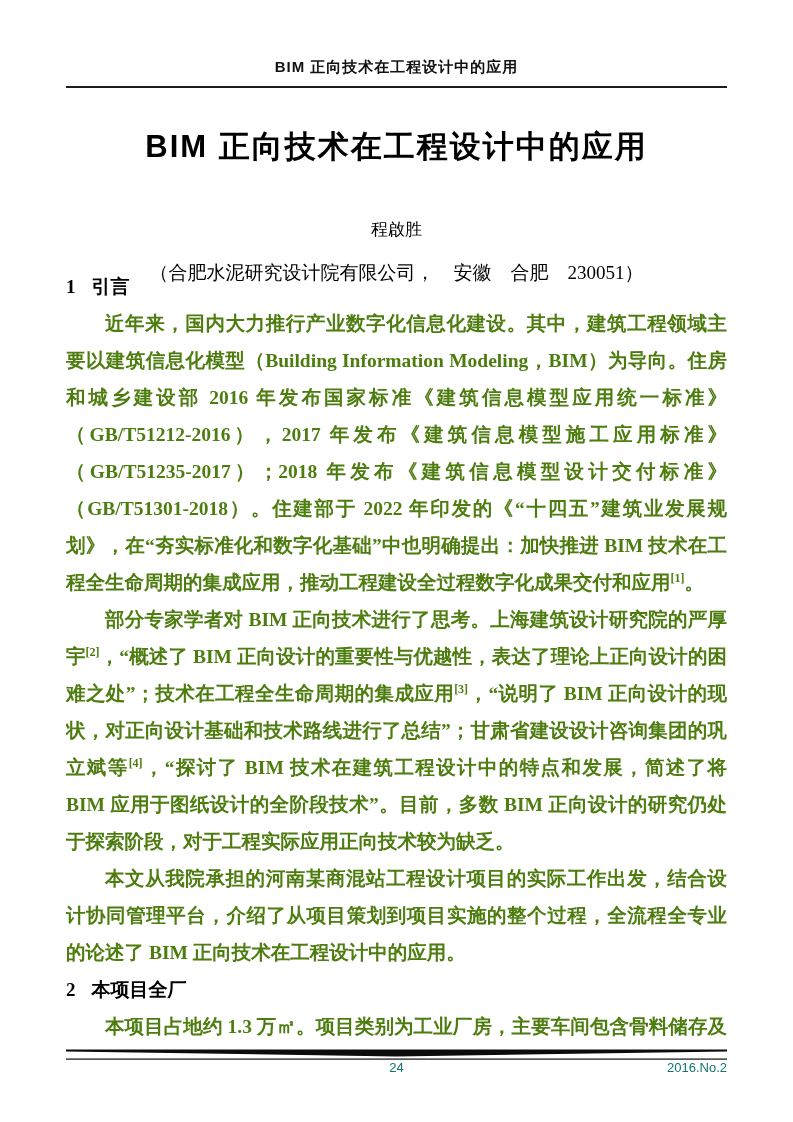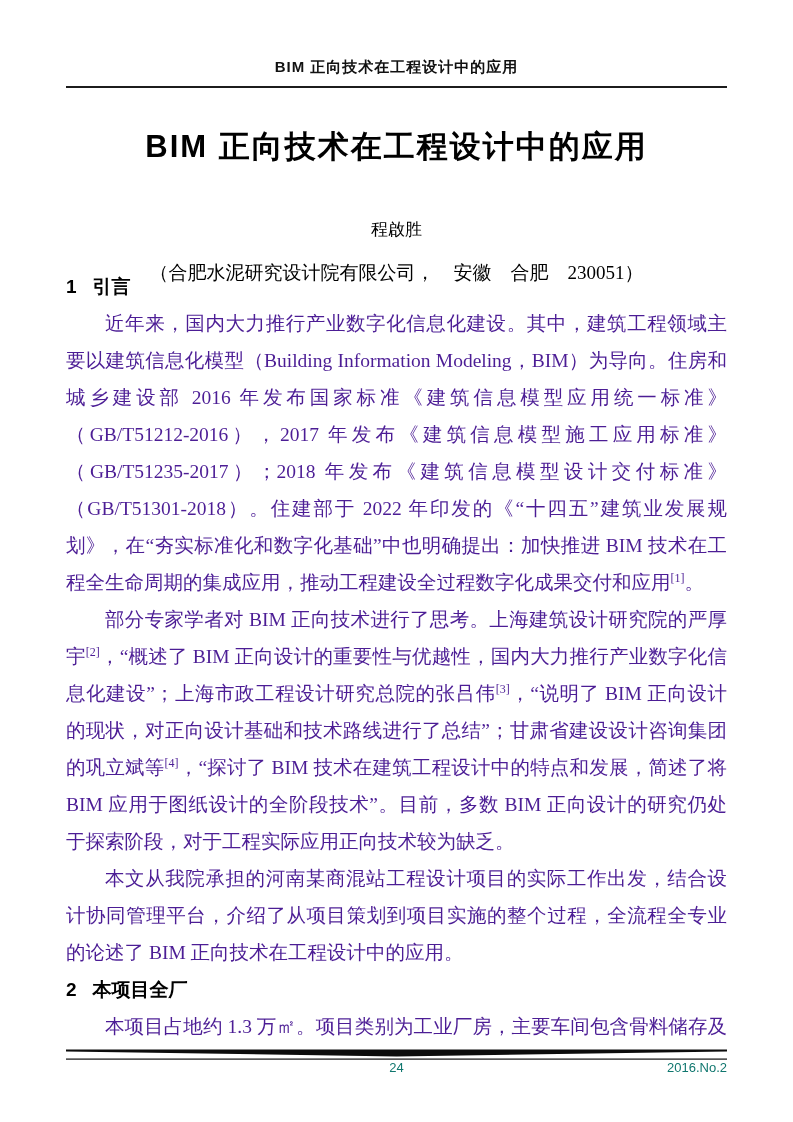--- a/index.html
+++ b/index.html
@@ -60,33 +60,34 @@
   }
   
   .article-body {
     position: absolute;
     top: 268px; left: 66px;
     width: 661px;
     height: 780px;
     overflow: hidden;
   }
   .sec-heading {
-    font-family: Liberation Sans, sans-serif;
+    font-family: Liberation Serif, serif;
     font-size: 19px;
     font-weight: bold;
     line-height: 37px;
     color: #000;
   }
   .sec-heading .sec-num { margin-right: 16px; }
   .para {
     font-size: 19.5px;
     line-height: 37px;
     text-align: justify;
     text-indent: 2em;
-    color: #4c1d95;
+    color: #4d7c0f;
+    font-weight: bold;
   }
   .para sup {
     font-size: 12px;
     line-height: 0;
     vertical-align: super;
   }
   
   .footer-rule {
     position: absolute;
     top: 1049px; left: 66px;
@@ -122,21 +123,21 @@
   </div>
   <div class="header-rule"></div>
 
   <h1 class="title">BIM 正向技术在工程设计中的应用</h1>
   <div class="author">程啟胜</div>
   <div class="affiliation">（合肥水泥研究设计院有限公司，　安徽　合肥　230051）</div>
 
   <div class="article-body" id="article-body">
       <h2 class="sec-heading"><span class="sec-num">1</span><span>引言</span></h2>
       <p class="para"><span>近年来，国内大力推行产业数字化信息化建设。其中，建筑工程领域主要以建筑信息化模型（Building Information Modeling，BIM）为导向。住房和城乡建设部 2016 年发布国家标准《建筑信息模型应用统一标准》（GB/T51212-2016），2017 年发布《建筑信息模型施工应用标准》（GB/T51235-2017）；2018 年发布《建筑信息模型设计交付标准》（GB/T51301-2018）。住建部于 2022 年印发的《“十四五”建筑业发展规划》，在“夯实标准化和数字化基础”中也明确提出：加快推进 BIM 技术在工程全生命周期的集成应用，推动工程建设全过程数字化成果交付和应用</span><sup>[1]</sup><span>。</span></p>
-      <p class="para"><span>部分专家学者对 BIM 正向技术进行了思考。上海建筑设计研究院的严厚宇</span><sup>[2]</sup><span>，“概述了 BIM 正向设计的重要性与优越性，国内大力推行产业数字化信息化建设”；上海市政工程设计研究总院的张吕伟</span><sup>[3]</sup><span>，“说明了 BIM 正向设计的现状，对正向设计基础和技术路线进行了总结”；甘肃省建设设计咨询集团的巩立斌等</span><sup>[4]</sup><span>，“探讨了 BIM 技术在建筑工程设计中的特点和发展，简述了将 BIM 应用于图纸设计的全阶段技术”。目前，多数 BIM 正向设计的研究仍处于探索阶段，对于工程实际应用正向技术较为缺乏。</span></p>
+      <p class="para"><span>部分专家学者对 BIM 正向技术进行了思考。上海建筑设计研究院的严厚宇</span><sup>[2]</sup><span>，“概述了 BIM 正向设计的重要性与优越性，表达了理论上正向设计的困难之处”；技术在工程全生命周期的集成应用</span><sup>[3]</sup><span>，“说明了 BIM 正向设计的现状，对正向设计基础和技术路线进行了总结”；甘肃省建设设计咨询集团的巩立斌等</span><sup>[4]</sup><span>，“探讨了 BIM 技术在建筑工程设计中的特点和发展，简述了将 BIM 应用于图纸设计的全阶段技术”。目前，多数 BIM 正向设计的研究仍处于探索阶段，对于工程实际应用正向技术较为缺乏。</span></p>
       <p class="para"><span>本文从我院承担的河南某商混站工程设计项目的实际工作出发，结合设计协同管理平台，介绍了从项目策划到项目实施的整个过程，全流程全专业的论述了 BIM 正向技术在工程设计中的应用。</span></p>
       <h2 class="sec-heading"><span class="sec-num">2</span><span>本项目全厂</span></h2>
       <p class="para"><span>本项目占地约 1.3 万㎡。项目类别为工业厂房，主要车间包含骨料储存及输送、混凝土搅拌楼、砂石分离装置及浆水处理系统、洗车房等车间。本项目全厂</span></p>
     </div>
 
   <svg class="footer-rule" viewBox="0 0 661 12" preserveAspectRatio="none" aria-hidden="true">
     <polygon points="0,0.5 661,0.5 661,2.5 330.5,7.5 0,2.5" fill="#0c0c0c"></polygon>
     <rect x="0" y="9.5" width="661" height="1.2" fill="#0c0c0c"></rect>
   </svg>
 

